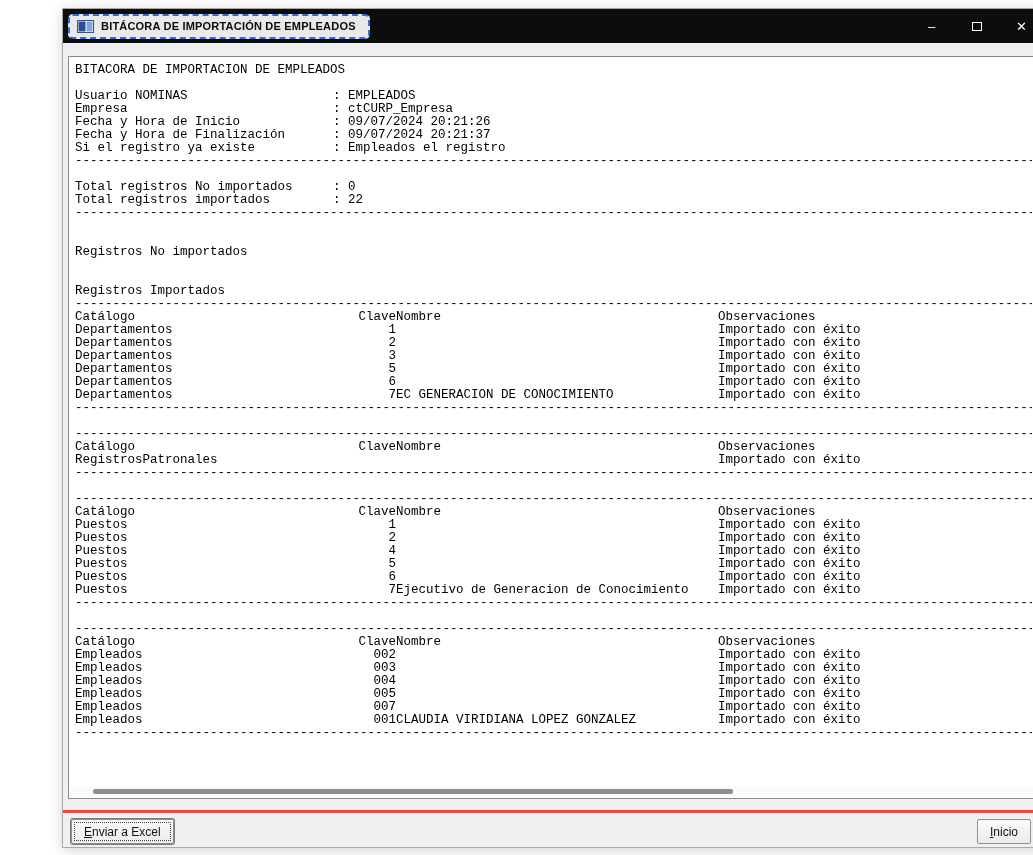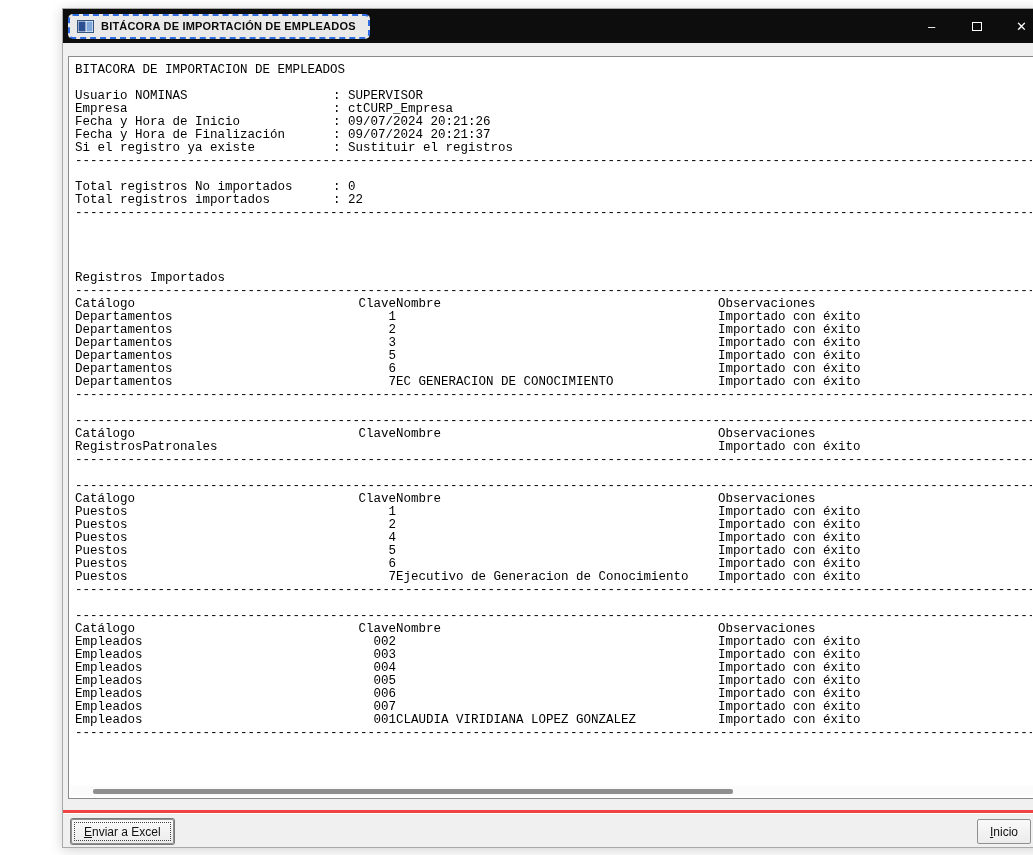--- a/index.html
+++ b/index.html
@@ -76,32 +76,33 @@
     </div>
   </div>
 
   <div class="body">
 
     <div class="report-panel">
       <div class="report-scroll">
         <div id="report">
             <div class="line">BITÁCORA DE IMPORTACIÓN DE EMPLEADOS</div>
             <div class="line">&nbsp;</div>
-            <div class="line"><span class="kv-label">Usuario NÓMINAS</span><span>: SUPERVISOR</span></div>
+            <div class="line"><span class="kv-label">Usuario NÓMINAS</span><span>: EMPLEADOS</span></div>
             <div class="line"><span class="kv-label">Empresa</span><span>: ctCURP_Empresa</span></div>
             <div class="line"><span class="kv-label">Fecha y Hora de Inicio</span><span>: 09/07/2024 20:21:26</span></div>
             <div class="line"><span class="kv-label">Fecha y Hora de Finalización</span><span>: 09/07/2024 20:21:37</span></div>
-            <div class="line"><span class="kv-label">Si el registro ya existe</span><span>: Sustituir el registros</span></div>
+            <div class="line"><span class="kv-label">Si el registro ya existe</span><span>: Empleados el registro</span></div>
             <div class="line dash">--------------------------------------------------------------------------------------------------------------------------------</div>
             <div class="line">&nbsp;</div>
             <div class="line"><span class="kv-label">Total registros No importados</span><span>: 0</span></div>
             <div class="line"><span class="kv-label">Total registros importados</span><span>: 22</span></div>
             <div class="line dash">--------------------------------------------------------------------------------------------------------------------------------</div>
             <div class="line">&nbsp;</div>
             <div class="line">&nbsp;</div>
+            <div class="line">Registros No importados</div>
             <div class="line">&nbsp;</div>
             <div class="line">&nbsp;</div>
             <div class="line">Registros Importados</div>
             <div class="line dash">--------------------------------------------------------------------------------------------------------------------------------</div>
             <div class="line"><span class="c c0">Catálogo</span><span class="c c1">Clave</span><span class="c c2">Nombre</span><span class="c c3">Observaciones</span></div>
             <div class="line"><span class="c c0">Departamentos</span><span class="c c1">1</span><span class="c c2"></span><span class="c c3">Importado con éxito</span></div>
             <div class="line"><span class="c c0">Departamentos</span><span class="c c1">2</span><span class="c c2"></span><span class="c c3">Importado con éxito</span></div>
             <div class="line"><span class="c c0">Departamentos</span><span class="c c1">3</span><span class="c c2"></span><span class="c c3">Importado con éxito</span></div>
             <div class="line"><span class="c c0">Departamentos</span><span class="c c1">5</span><span class="c c2"></span><span class="c c3">Importado con éxito</span></div>
             <div class="line"><span class="c c0">Departamentos</span><span class="c c1">6</span><span class="c c2"></span><span class="c c3">Importado con éxito</span></div>
@@ -122,21 +123,20 @@
             <div class="line"><span class="c c0">Puestos</span><span class="c c1">6</span><span class="c c2"></span><span class="c c3">Importado con éxito</span></div>
             <div class="line"><span class="c c0">Puestos</span><span class="c c1">7</span><span class="c c2">Ejecutivo de Generacion de Conocimiento</span><span class="c c3">Importado con éxito</span></div>
             <div class="line dash">--------------------------------------------------------------------------------------------------------------------------------</div>
             <div class="line">&nbsp;</div>
             <div class="line dash">--------------------------------------------------------------------------------------------------------------------------------</div>
             <div class="line"><span class="c c0">Catálogo</span><span class="c c1">Clave</span><span class="c c2">Nombre</span><span class="c c3">Observaciones</span></div>
             <div class="line"><span class="c c0">Empleados</span><span class="c c1">002</span><span class="c c2"></span><span class="c c3">Importado con éxito</span></div>
             <div class="line"><span class="c c0">Empleados</span><span class="c c1">003</span><span class="c c2"></span><span class="c c3">Importado con éxito</span></div>
             <div class="line"><span class="c c0">Empleados</span><span class="c c1">004</span><span class="c c2"></span><span class="c c3">Importado con éxito</span></div>
             <div class="line"><span class="c c0">Empleados</span><span class="c c1">005</span><span class="c c2"></span><span class="c c3">Importado con éxito</span></div>
-            <div class="line"><span class="c c0">Empleados</span><span class="c c1">006</span><span class="c c2"></span><span class="c c3">Importado con éxito</span></div>
             <div class="line"><span class="c c0">Empleados</span><span class="c c1">007</span><span class="c c2"></span><span class="c c3">Importado con éxito</span></div>
             <div class="line"><span class="c c0">Empleados</span><span class="c c1">001</span><span class="c c2">CLAUDIA VIRIDIANA LOPEZ GONZALEZ</span><span class="c c3">Importado con éxito</span></div>
             <div class="line dash">--------------------------------------------------------------------------------------------------------------------------------</div>
           </div>
       </div>
       <div class="hscroll">
         <div class="hthumb"></div>
       </div>
     </div>
 

